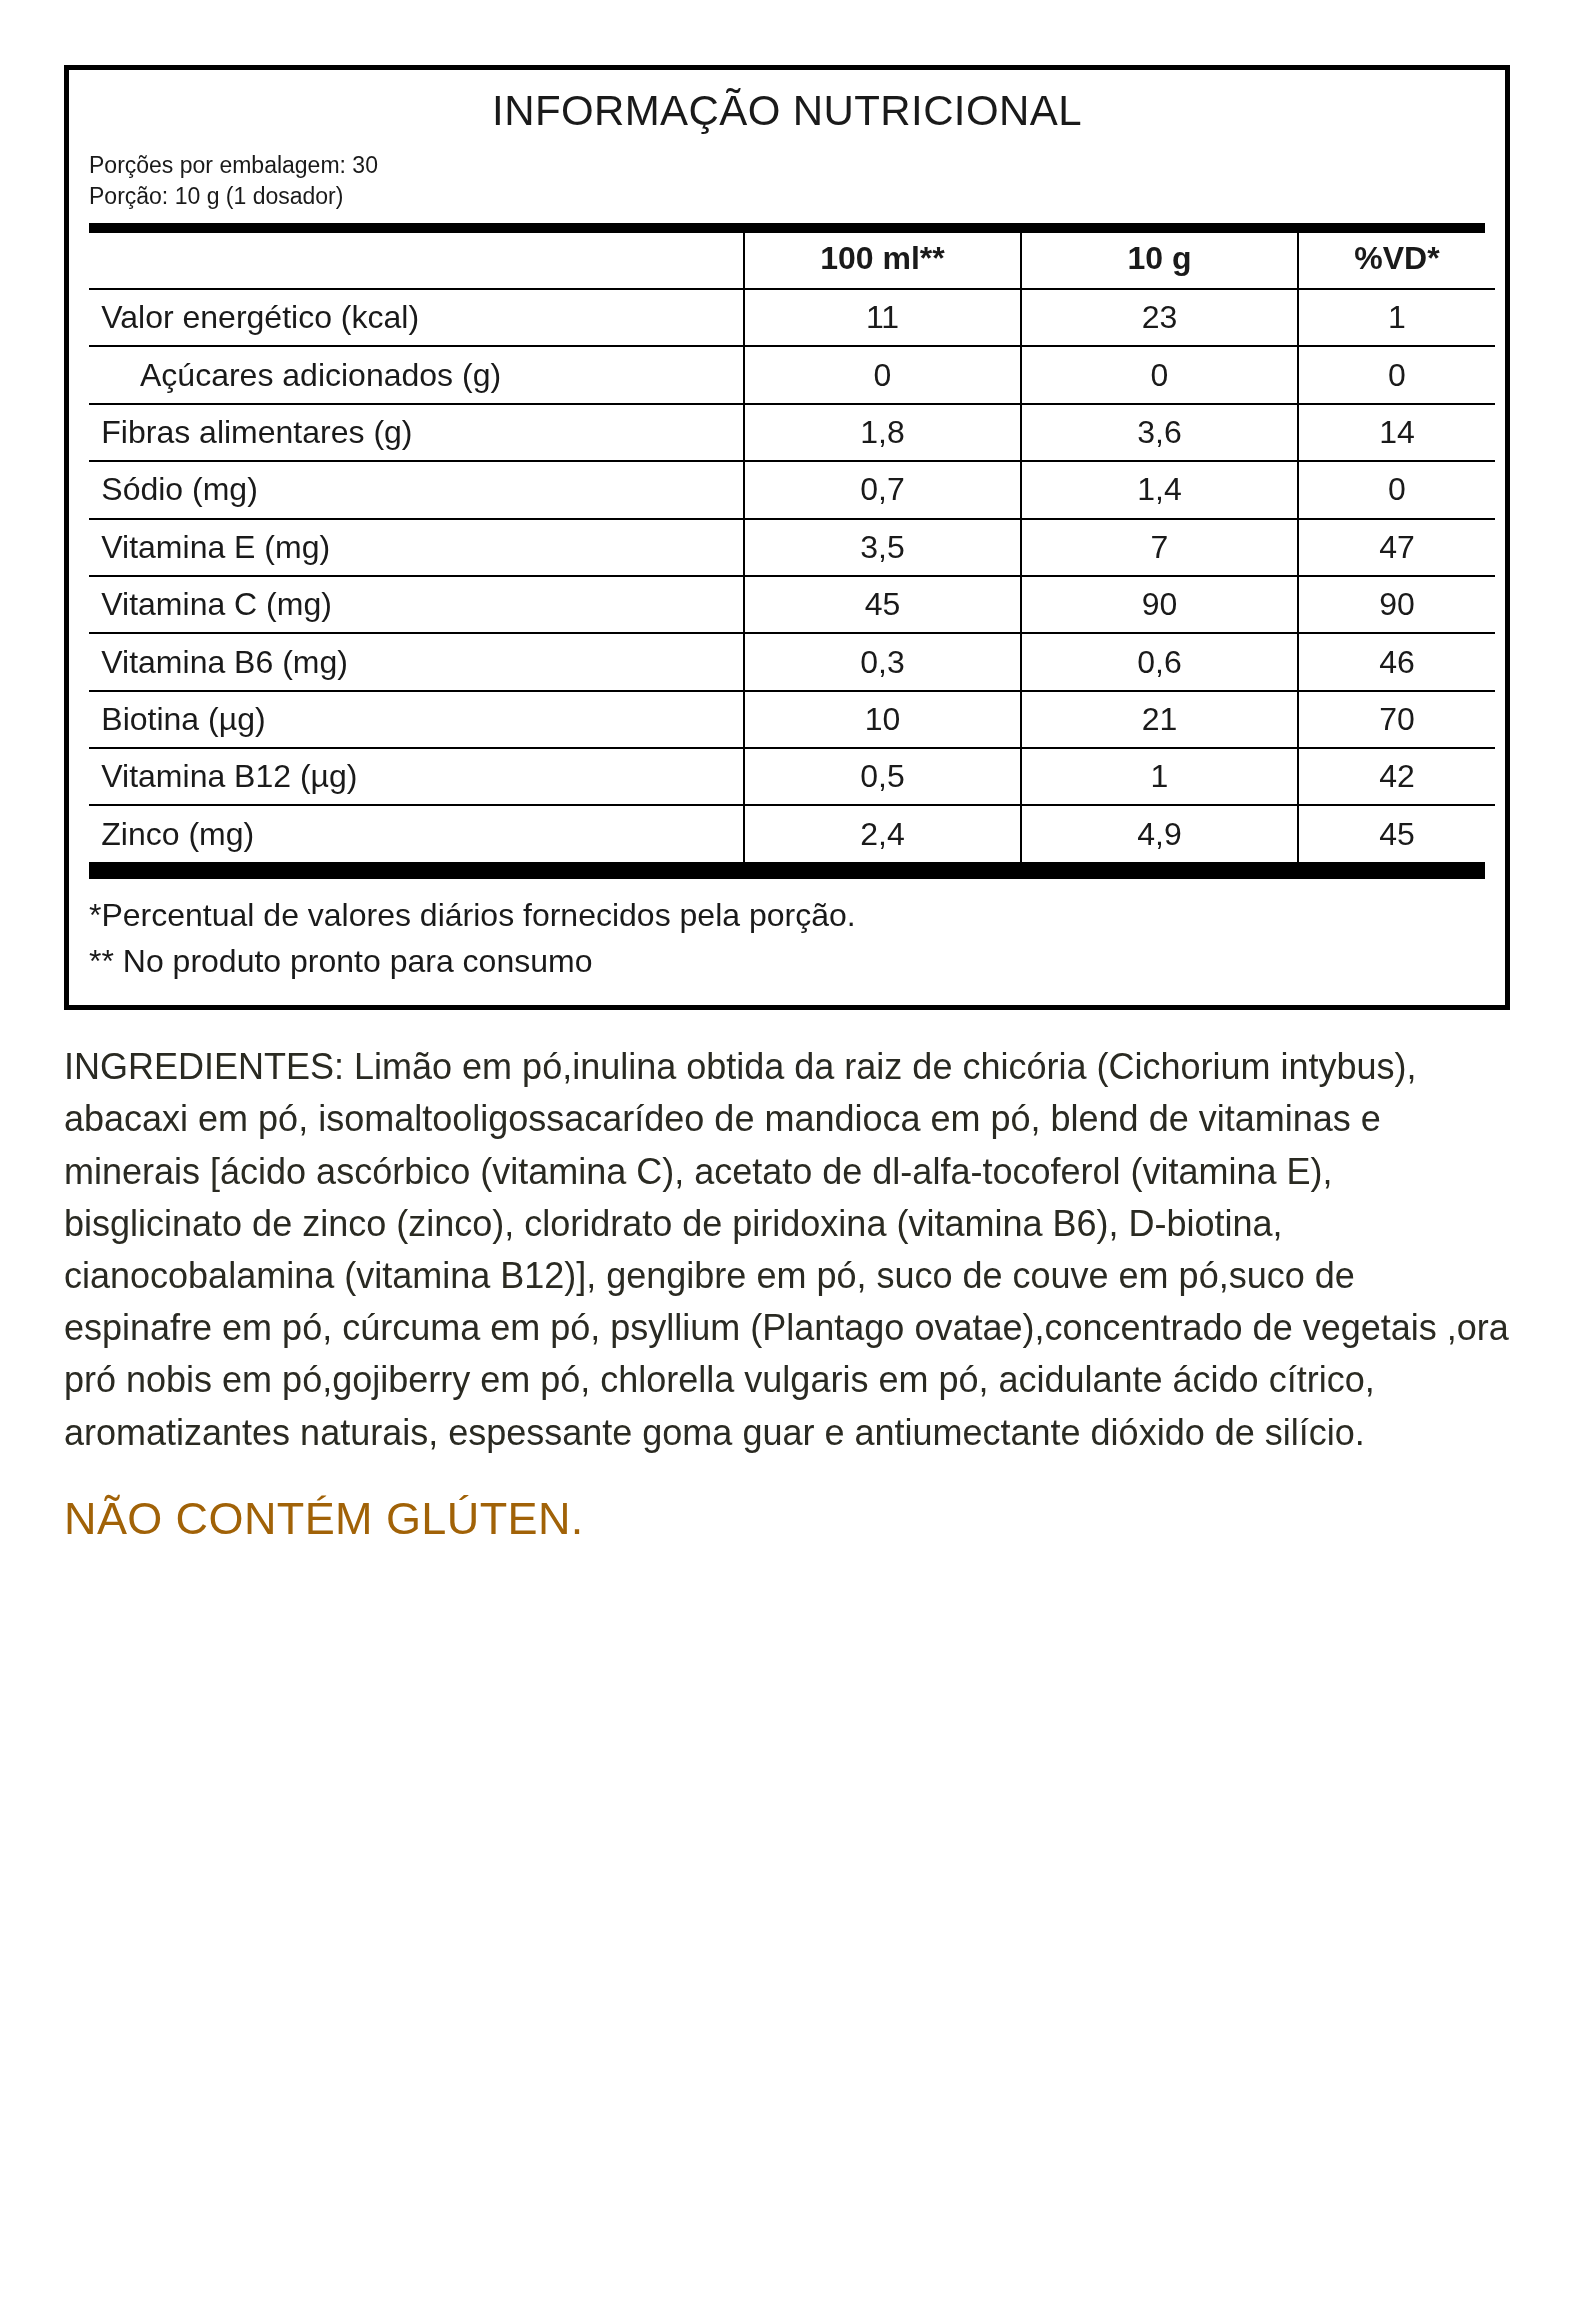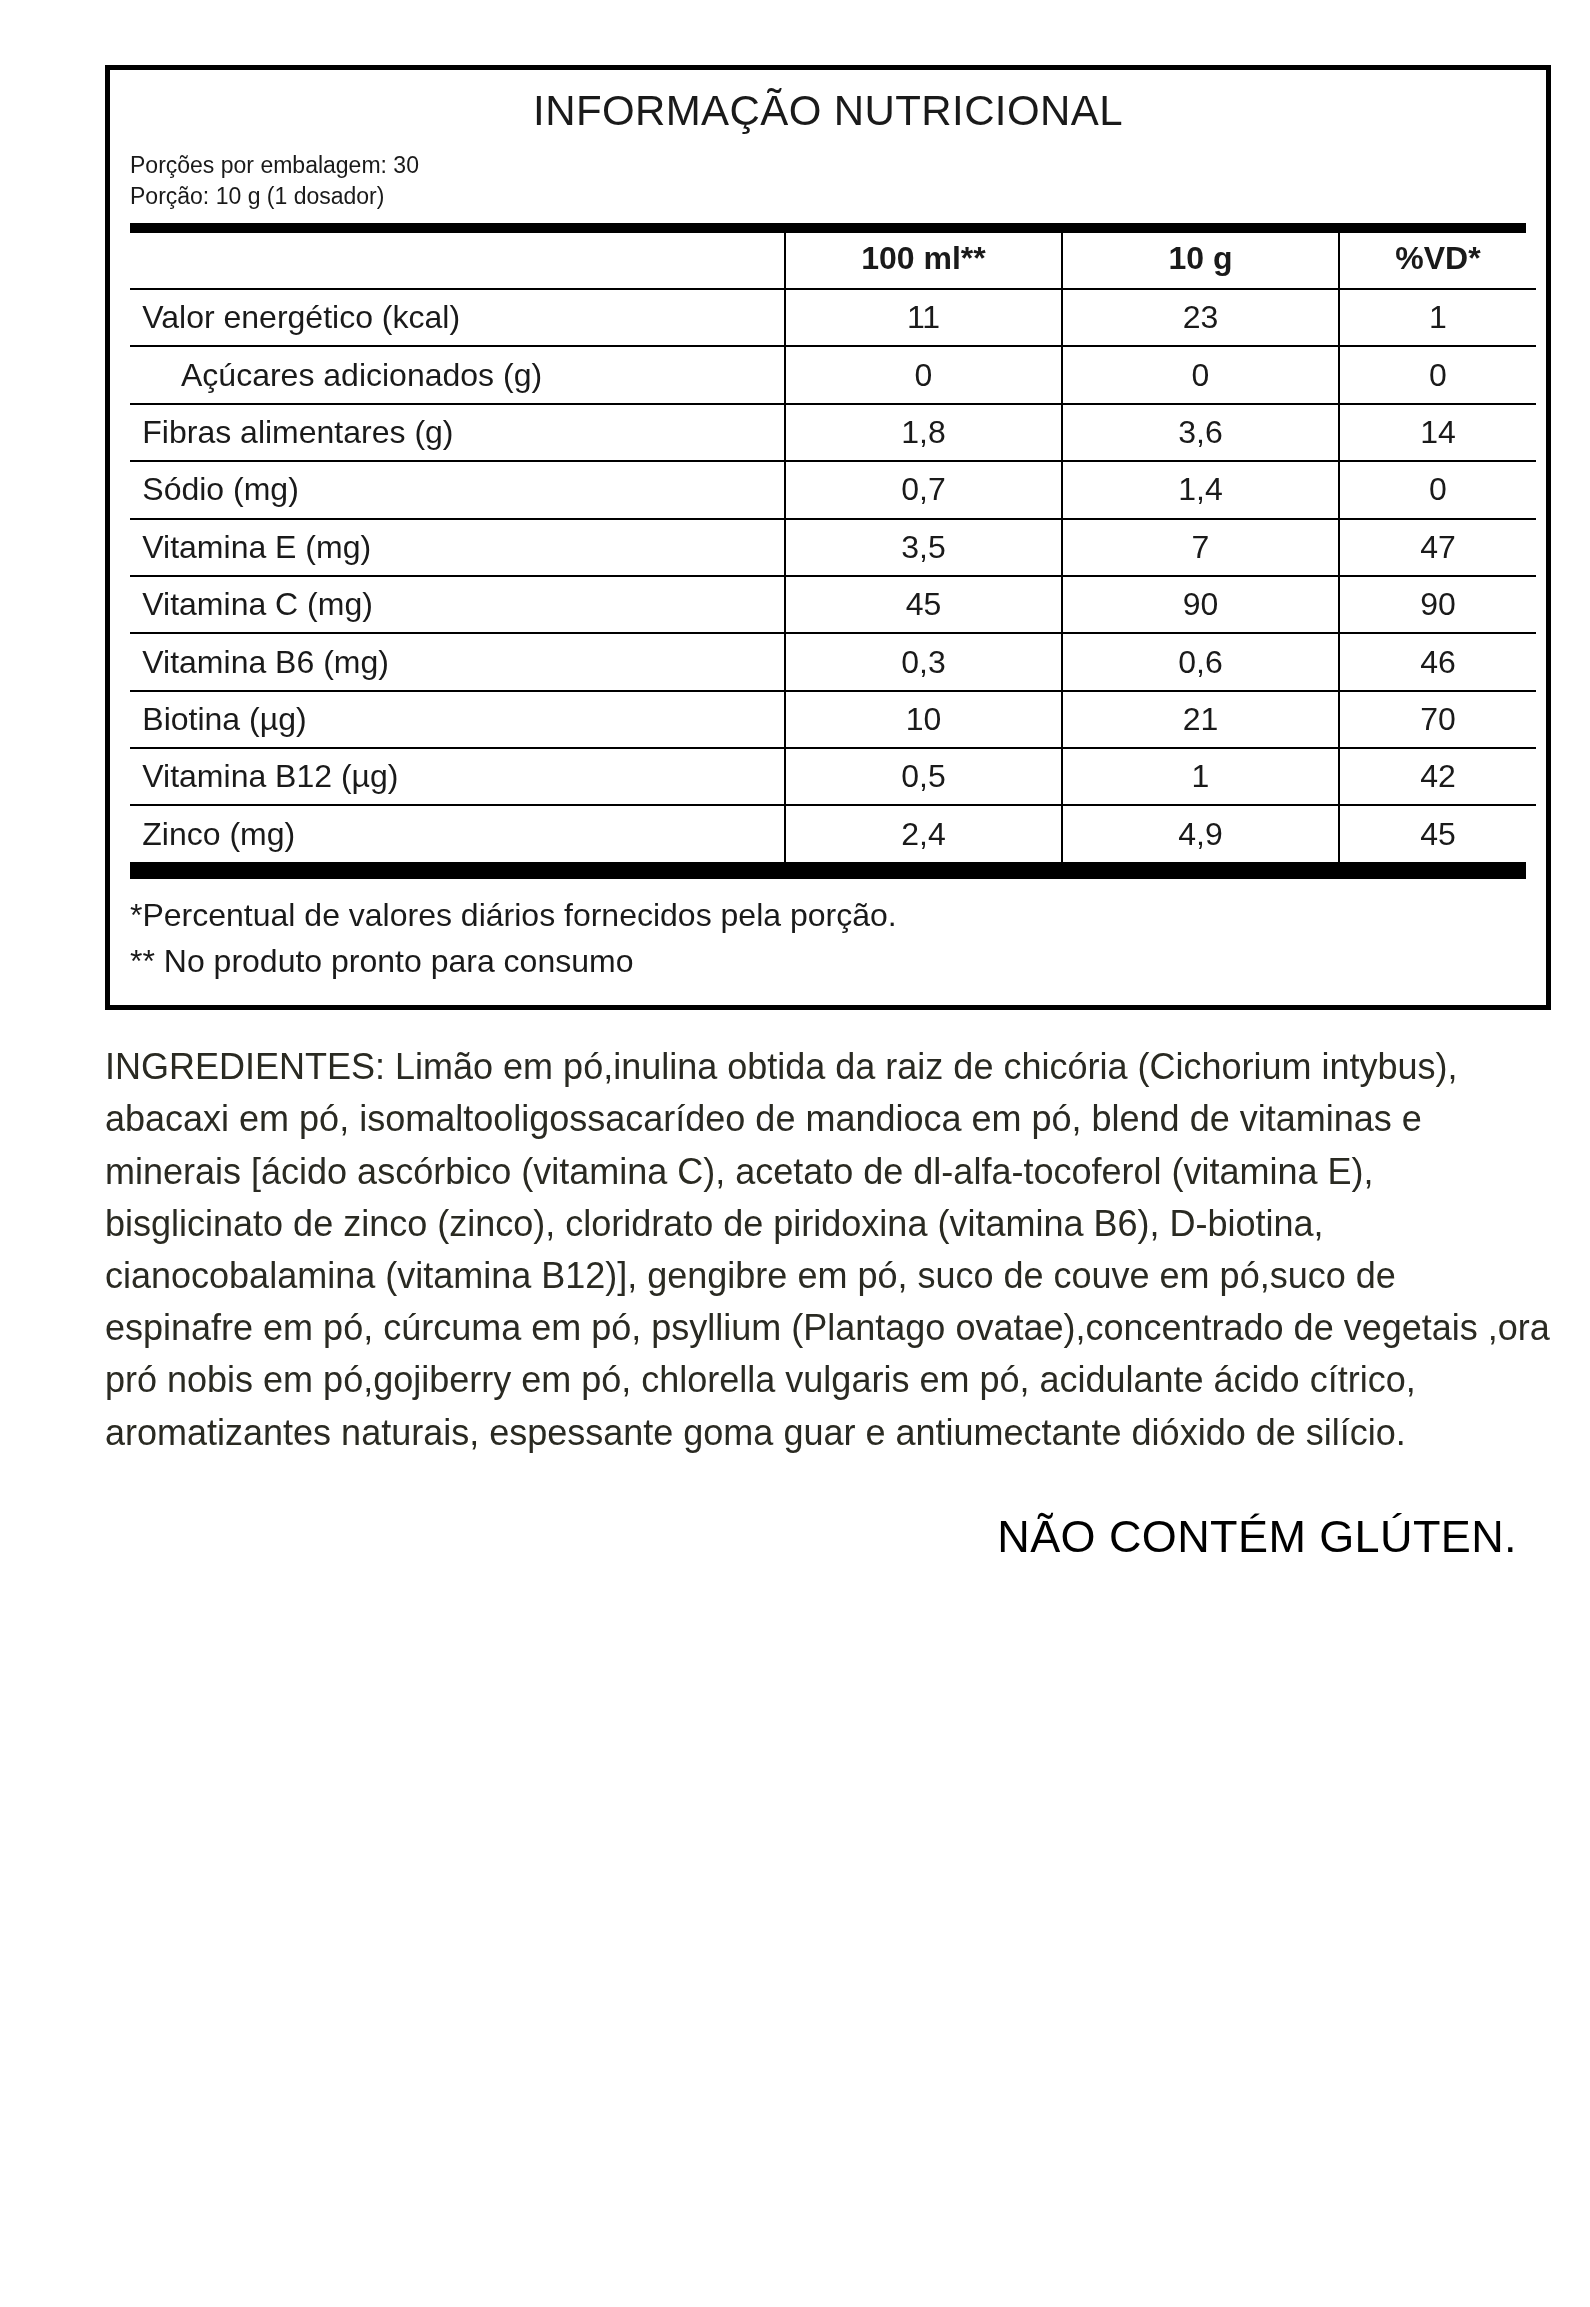--- a/index.html
+++ b/index.html
@@ -16,21 +16,21 @@
     overflow: hidden;
   }
 
   .page {
     position: absolute;
     left: 0;
     top: 0;
     width: 1590px;
     height: 2307px;
     box-sizing: border-box;
-    padding: 65px 73px 0 105px;
+    padding: 65px 73px 0 64px;
   }
 
   
   .nutrition-box {
     border: 5.4px solid #000;
     box-sizing: border-box;
     width: 1446px;
     padding: 0;
     background: #fff;
   }
@@ -122,25 +122,24 @@
   .ingredients {
     margin-top: 31px;
     font-size: 36px;
     line-height: 1.45;
     color: #2a2a22;
     width: 1446px;
     text-align: left;
   }
 
   .gluten {
-    margin-top: 52px;
+    margin-top: 34px;
     font-size: 45px;
-    color: #000000;
+    color: #a16207;
     letter-spacing: 0.4px;
-    text-align: right;
   }
 </style>
 </head>
 <body>
 
 <div class="page">
 
   <section class="nutrition-box">
 
     <div class="nut-title">INFORMAÇÃO NUTRICIONAL</div>

